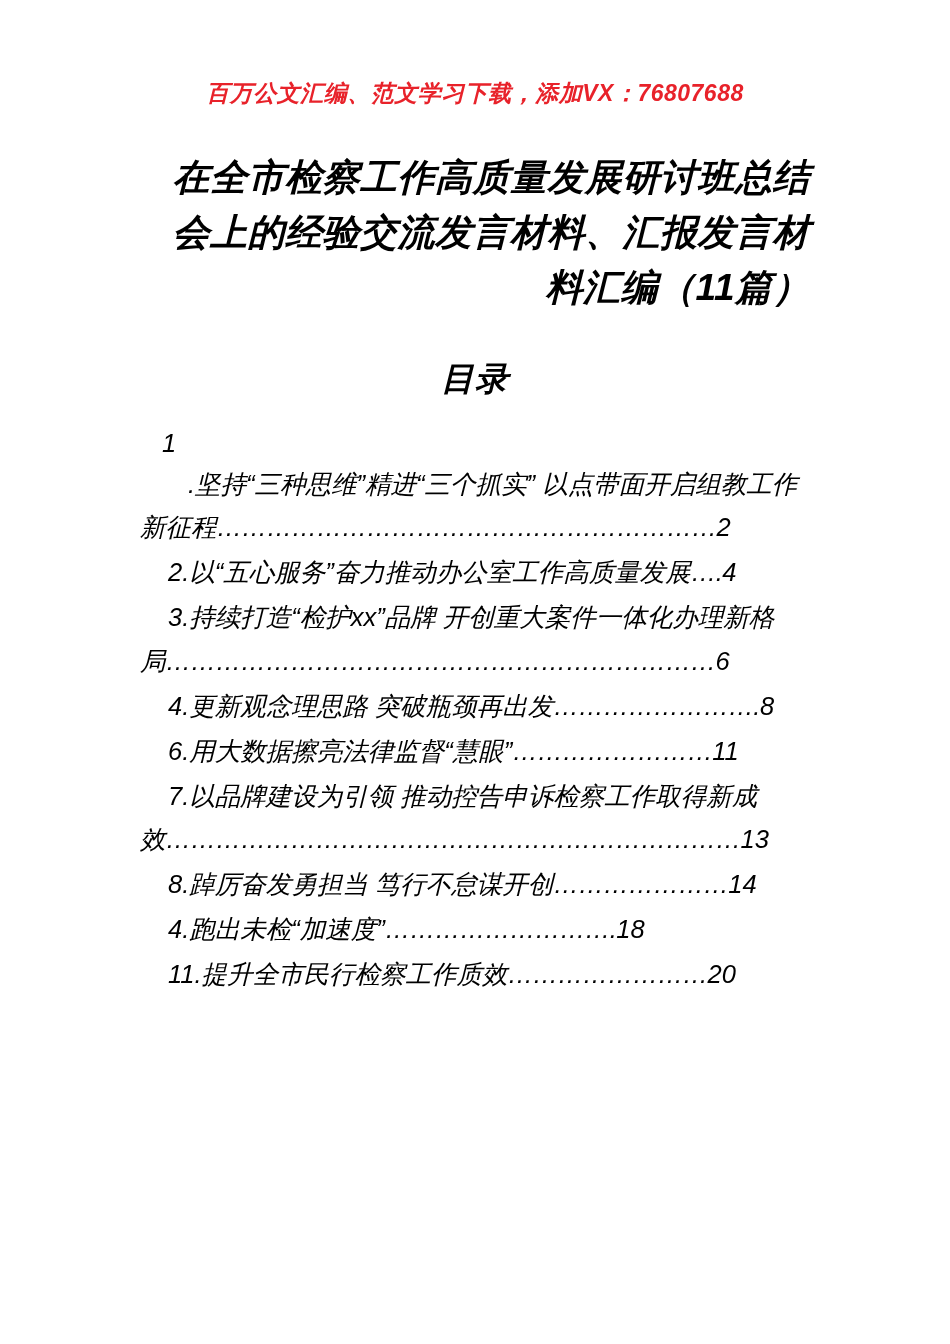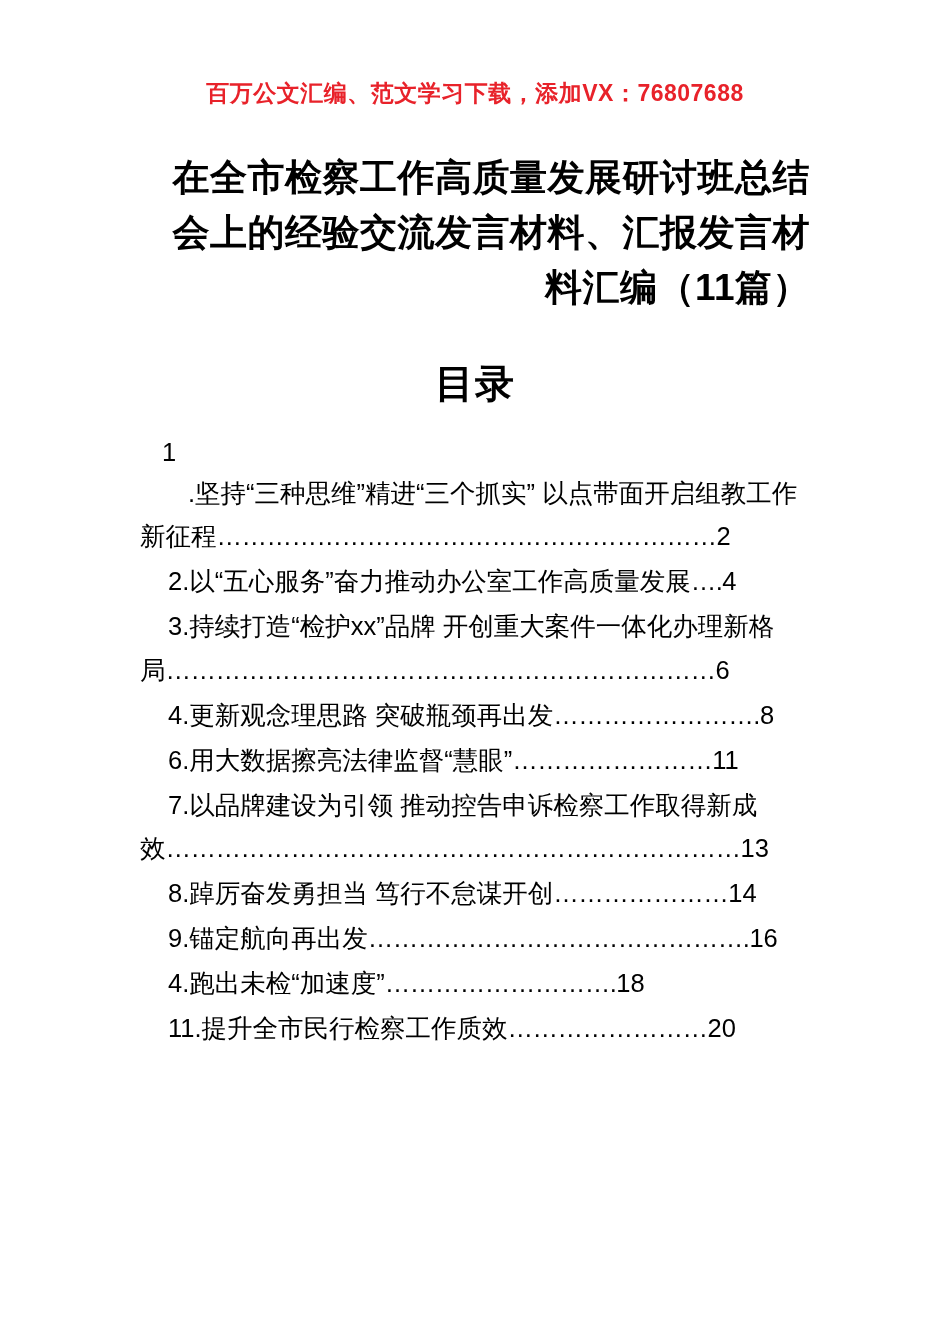--- a/index.html
+++ b/index.html
@@ -14,40 +14,41 @@
     color: #000000;
     position: relative;
     overflow: hidden;
   }
   .page {
     width: 948px;
     height: 1344px;
     box-sizing: border-box;
     padding: 0 138px 0 140px;
     position: relative;
+    font-style: italic;
   }
   .watermark {
     color: #e8222a;
     font-size: 23px;
     font-weight: bold;
     letter-spacing: 0.5px;
     text-align: center;
     padding-top: 78px;
     white-space: nowrap;
   }
   .doc-title {
     font-size: 37px;
     font-weight: bold;
     line-height: 1.48;
     text-align: right;
     margin-top: 42px;
     letter-spacing: 0.5px;
   }
   .toc-heading {
-    font-size: 39px;
+    font-size: 33px;
     font-weight: bold;
     text-align: center;
     margin-top: 42px;
     letter-spacing: 1px;
   }
   .toc {
     margin-top: 22px;
     font-size: 25.5px;
     line-height: 1.72;
   }
@@ -82,19 +83,18 @@
   <div class="toc">
     <div class="toc-first-num">1</div>
     <div id="toc-list">
         <div class="toc-entry first"><span>.坚持“三种思维”精进“三个抓实” 以点带面开启组教工作新征程</span><span class="leader">……………………………………………………</span><span>2</span></div>
         <div class="toc-entry"><span>2.以“五心服务”奋力推动办公室工作高质量发展</span><span class="leader">….</span><span>4</span></div>
         <div class="toc-entry"><span>3.持续打造“检护xx”品牌 开创重大案件一体化办理新格局</span><span class="leader">…………………………………………………………</span><span>6</span></div>
         <div class="toc-entry"><span>4.更新观念理思路 突破瓶颈再出发</span><span class="leader">…………………….</span><span>8</span></div>
         <div class="toc-entry"><span>6.用大数据擦亮法律监督“慧眼”</span><span class="leader">……………………</span><span>11</span></div>
         <div class="toc-entry"><span>7.以品牌建设为引领 推动控告申诉检察工作取得新成效</span><span class="leader">……………………………………………………………</span><span>13</span></div>
         <div class="toc-entry"><span>8.踔厉奋发勇担当 笃行不怠谋开创</span><span class="leader">…………………</span><span>14</span></div>
-        <div class="toc-entry"><span>9.锚定航向再出发</span><span class="leader">……………………………………….</span><span>16</span></div>
         <div class="toc-entry"><span>4.跑出未检“加速度”</span><span class="leader">……………………….</span><span>18</span></div>
         <div class="toc-entry"><span>11.提升全市民行检察工作质效</span><span class="leader">……………………</span><span>20</span></div>
       </div>
   </div>
 
 </div>
 
 </body></html>

